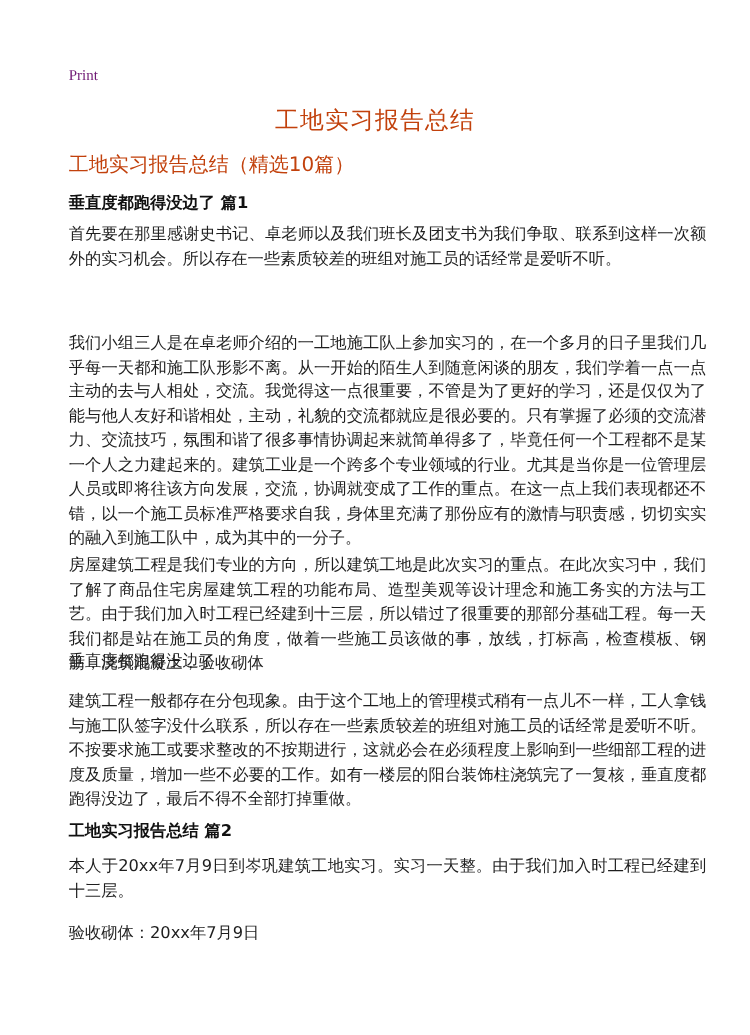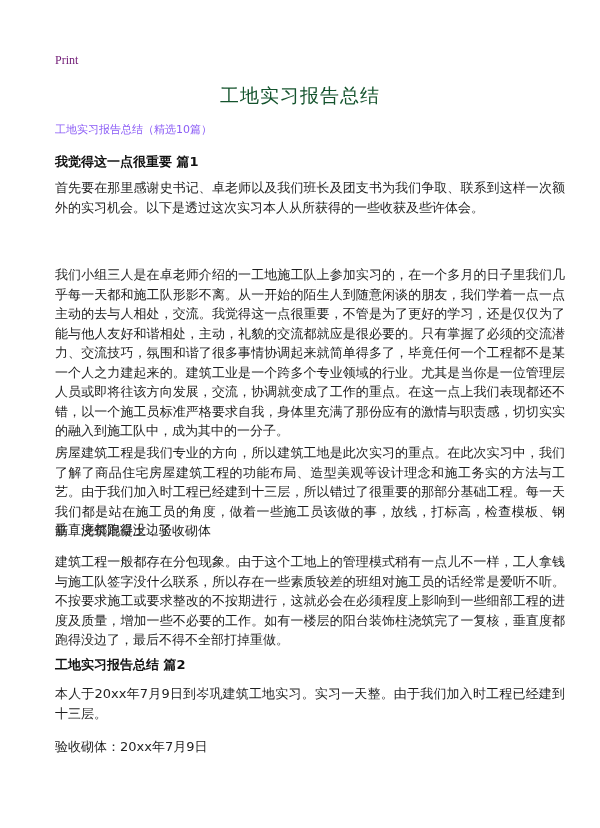--- a/index.html
+++ b/index.html
@@ -24,29 +24,29 @@
       color: #701a75;
     }
     .doc-title {
       position: absolute;
       left: 0;
       width: 600px;
       top: 83px;
       text-align: center;
       font-size: 19px;
       font-weight: normal;
-      color: #14532d;
+      color: #c2410c;
       letter-spacing: 1px;
     }
     .subtitle {
       position: absolute;
       left: 55px;
       top: 122px;
-      font-size: 11px;
-      color: #8b5cf6;
+      font-size: 16px;
+      color: #c2410c;
     }
     .section-heading {
       position: absolute;
       left: 55px;
       font-size: 13px;
       font-weight: bold;
       color: #111;
     }
     .para {
       position: absolute;
@@ -61,23 +61,23 @@
   </style>
 </head>
 <body>
 
 <div class="print-label">Print</div>
 
 <h1 class="doc-title" style="margin:0;">工地实习报告总结</h1>
 
 <div class="subtitle">工地实习报告总结（精选10篇）</div>
 
-<div class="section-heading" style="top:153px;">我觉得这一点很重要 篇1</div>
+<div class="section-heading" style="top:153px;">垂直度都跑得没边了 篇1</div>
 
-<div class="para" style="top:178px;">首先要在那里感谢史书记、卓老师以及我们班长及团支书为我们争取、联系到这样一次额外的实习机会。以下是透过这次实习本人从所获得的一些收获及些许体会。</div>
+<div class="para" style="top:178px;">首先要在那里感谢史书记、卓老师以及我们班长及团支书为我们争取、联系到这样一次额外的实习机会。所以存在一些素质较差的班组对施工员的话经常是爱听不听。</div>
 
 <div class="para" style="top:249px;margin-top:16px;">我们小组三人是在卓老师介绍的一工地施工队上参加实习的，在一个多月的日子里我们几乎每一天都和施工队形影不离。从一开始的陌生人到随意闲谈的朋友，我们学着一点一点主动的去与人相处，交流。我觉得这一点很重要，不管是为了更好的学习，还是仅仅为了能与他人友好和谐相处，主动，礼貌的交流都就应是很必要的。只有掌握了必须的交流潜力、交流技巧，氛围和谐了很多事情协调起来就简单得多了，毕竟任何一个工程都不是某一个人之力建起来的。建筑工业是一个跨多个专业领域的行业。尤其是当你是一位管理层人员或即将往该方向发展，交流，协调就变成了工作的重点。在这一点上我们表现都还不错，以一个施工员标准严格要求自我，身体里充满了那份应有的激情与职责感，切切实实的融入到施工队中，成为其中的一分子。</div>
 
 <div class="para" style="top:443px;">房屋建筑工程是我们专业的方向，所以建筑工地是此次实习的重点。在此次实习中，我们了解了商品住宅房屋建筑工程的功能布局、造型美观等设计理念和施工务实的方法与工艺。由于我们加入时工程已经建到十三层，所以错过了很重要的那部分基础工程。每一天我们都是站在施工员的角度，做着一些施工员该做的事，放线，打标高，检查模板、钢筋，浇筑混凝土，验收砌体</div>
 
 <div class="para" style="top:520px;">垂直度都跑得没边了：</div>
 
 <div class="para" style="top:552px;">建筑工程一般都存在分包现象。由于这个工地上的管理模式稍有一点儿不一样，工人拿钱与施工队签字没什么联系，所以存在一些素质较差的班组对施工员的话经常是爱听不听。不按要求施工或要求整改的不按期进行，这就必会在必须程度上影响到一些细部工程的进度及质量，增加一些不必要的工作。如有一楼层的阳台装饰柱浇筑完了一复核，垂直度都跑得没边了，最后不得不全部打掉重做。</div>
 
 <div class="section-heading" style="top:656px;">工地实习报告总结 篇2</div>

